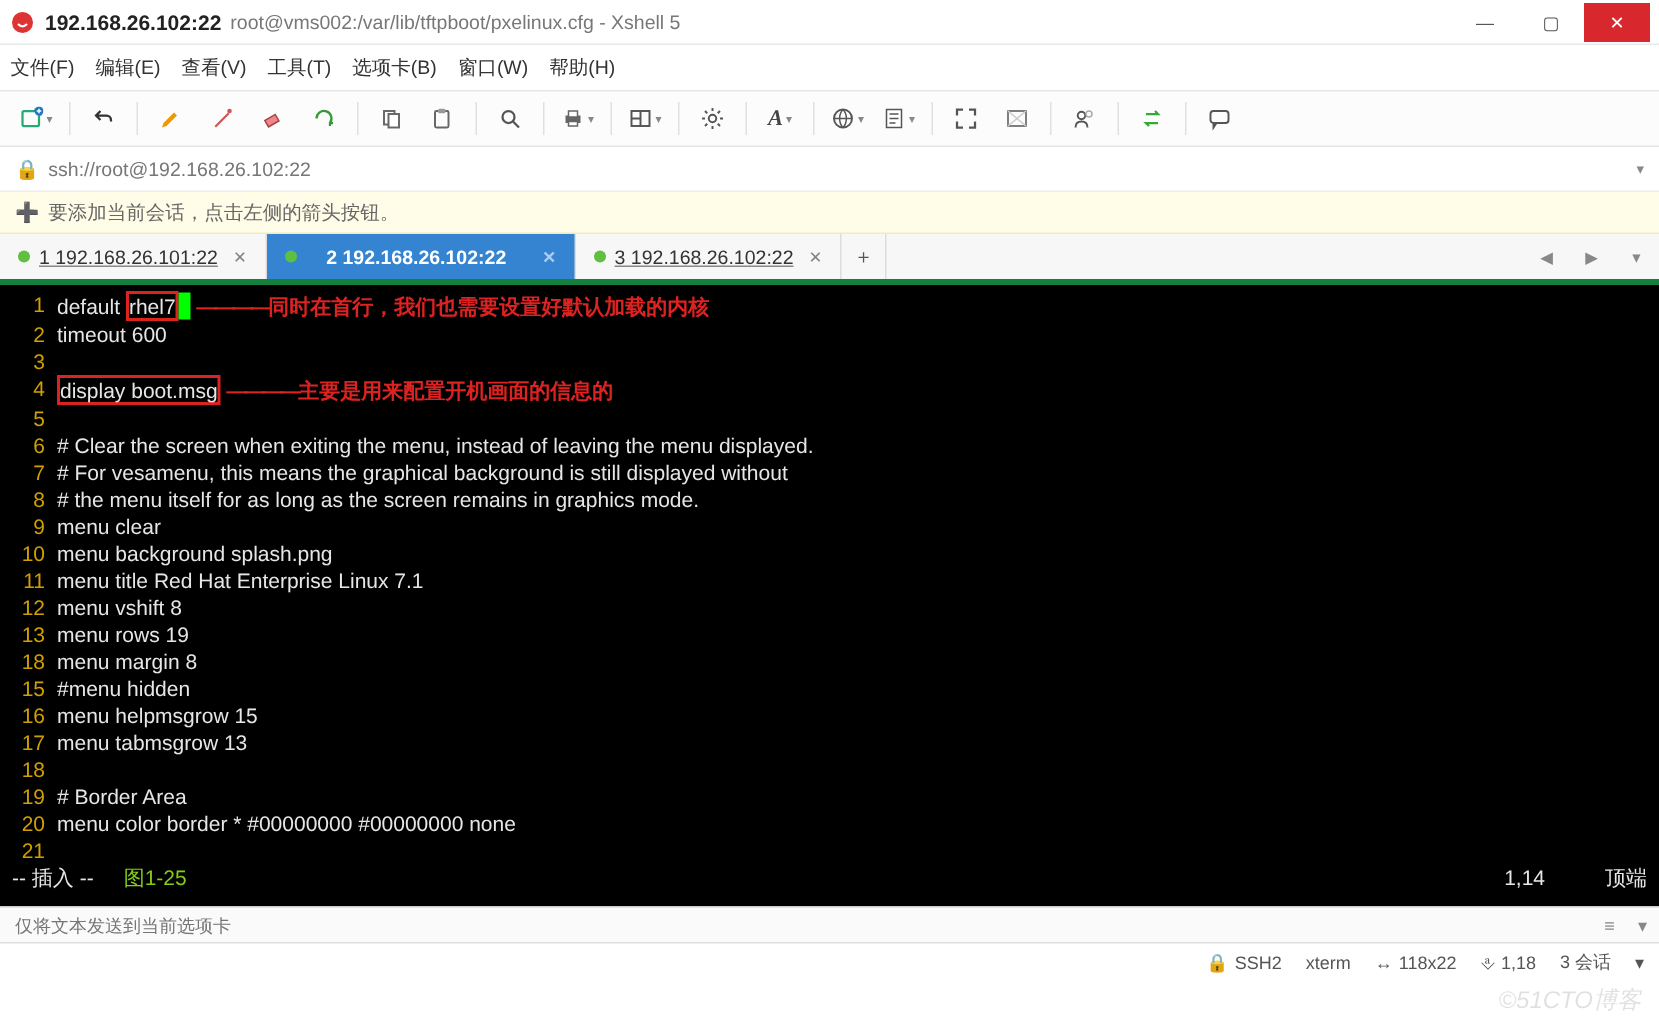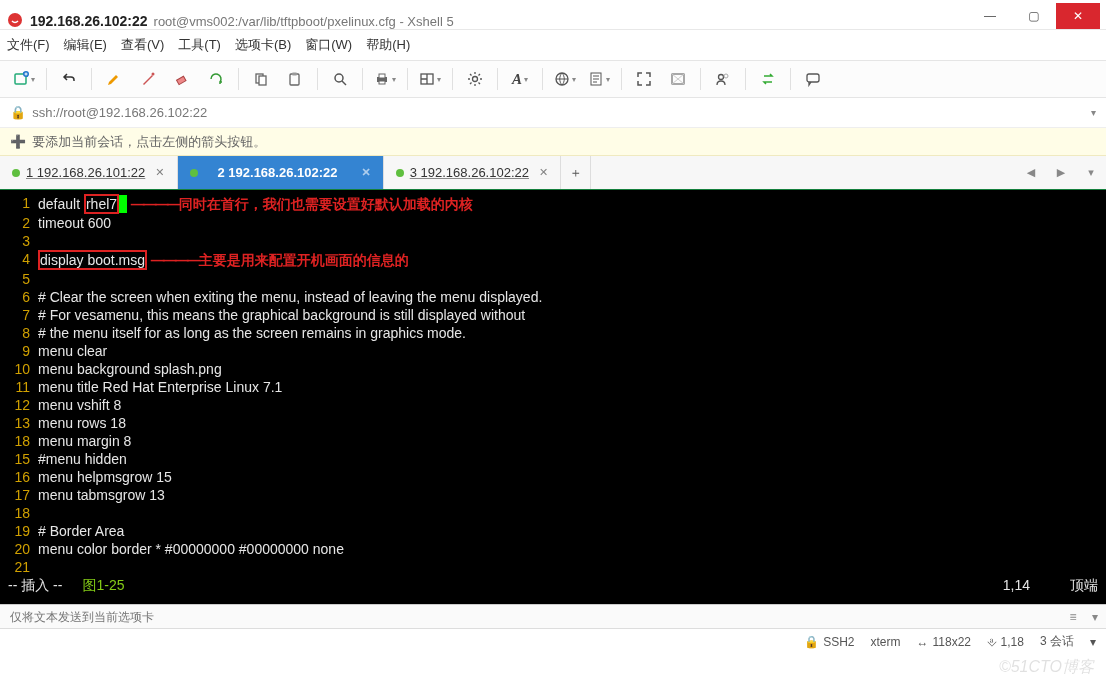--- a/index.html
+++ b/index.html
@@ -1,39 +1,39 @@
 <!DOCTYPE html>
 <html><head>
 <meta charset="utf-8">
 <style>
 * { margin: 0; padding: 0; box-sizing: border-box; font-family: "Microsoft YaHei", "Segoe UI", sans-serif; }
 body { width: 1106px; height: 682px; overflow: hidden; background: #fff; position: relative; }
 
-.titlebar { height: 30px; display: flex; align-items: flex-end; padding: 0 6px; background: #fff; border-bottom: 1px solid #e8e8e8; }
+.titlebar { height: 30px; display: flex; align-items: center; padding: 0 6px; background: #fff; border-bottom: 1px solid #e8e8e8; }
 .titlebar .app-icon { width: 18px; height: 18px; margin-right: 6px; display:inline-flex;align-items:center;justify-content:center;}
 .titlebar .title-strong { font-weight: 700; font-size: 14px; color: #222; }
 .titlebar .title-path { font-size: 13px; color: #777; margin-left: 6px; }
 .win-controls { margin-left: auto; display: flex; gap: 0; }
 .win-btn { width: 44px; height: 26px; display: flex; align-items: center; justify-content: center; color: #555; font-size: 12px; }
 .win-btn.close { background: #d9272e; color: #fff; }
 
 .menubar { height: 30px; display: flex; align-items: center; padding: 0 7px; gap: 14px; font-size: 13px; color: #333; }
 
 .toolbar { height: 38px; display: flex; align-items: center; gap: 6px; padding: 0 10px; border-top: 1px solid #e5e5e5; border-bottom: 1px solid #e5e5e5; background: #fcfcfc; }
 .tbtn { height: 26px; min-width: 28px; display: flex; align-items: center; justify-content: center; color: #555; position: relative; border-radius:3px;}
 .tbtn .drop { font-size: 8px; margin-left: 2px; color: #888; }
 .sep { width: 1px; height: 22px; background: #e0e0e0; margin: 0 2px; }
 
 .addrbar { height: 30px; display: flex; align-items: center; padding: 0 10px; font-size: 13px; color: #777; border-bottom: 1px solid #eee; }
 .addrbar .lock { margin-right: 6px; }
 .addrbar .chev { margin-left: auto; font-size: 10px; color: #888; }
 
 .hintbar { height: 28px; display: flex; align-items: center; gap: 6px; padding: 0 10px; background: #fffde7; border-bottom: 1px solid #f0eac0; font-size: 13px; color: #666; }
 
-.tabstrip { height: 34px; display: flex; align-items: stretch; background: #f7f7f7; border-bottom: 1px solid #15803d; font-size: 13px; }
+.tabstrip { height: 34px; display: flex; align-items: stretch; background: #f7f7f7; border-bottom: 4px solid #15803d; font-size: 13px; }
 .tab { display: flex; align-items: center; padding: 0 12px; border-right: 1px solid #ddd; gap: 6px; color: #333; position:relative;}
 .tab .dot { width: 8px; height: 8px; border-radius: 50%; background: #5fbf3f; display: inline-block; }
 .tab.active { background: #3484d2; color: #fff; font-weight: 700; gap: 20px; }
 .tab .x { font-size: 11px; color: inherit; opacity: .6; margin-left: 4px; }
 .tab.add { width: 30px; justify-content:center; color:#555; }
 .tabstrip .spacer { flex: 1; border-right: none; }
 .tabstrip .nav { width: 30px; display:flex; align-items:center; justify-content:center; color:#888; font-size:11px;}
 
 .terminal { background: #000; color: #ddd; font-family: "Consolas", "Courier New", monospace; font-size: 14px; line-height: 18px; overflow: hidden; position: relative; }
 .terminal .termbody { padding: 4px 0 0 0; }
@@ -266,21 +266,21 @@
       <div class="line"><span class="gutter">3</span><span class="code"></span></div>
       <div class="line"><span class="gutter">4</span><span class="code"><span class="boxred">display boot.msg</span><span class="redline">  ————</span><span class="redtxt">主要是用来配置开机画面的信息的</span></span></div>
       <div class="line"><span class="gutter">5</span><span class="code"></span></div>
       <div class="line"><span class="gutter">6</span><span class="code"># Clear the screen when exiting the menu, instead of leaving the menu displayed.</span></div>
       <div class="line"><span class="gutter">7</span><span class="code"># For vesamenu, this means the graphical background is still displayed without</span></div>
       <div class="line"><span class="gutter">8</span><span class="code"># the menu itself for as long as the screen remains in graphics mode.</span></div>
       <div class="line"><span class="gutter">9</span><span class="code">menu clear</span></div>
       <div class="line"><span class="gutter">10</span><span class="code">menu background splash.png</span></div>
       <div class="line"><span class="gutter">11</span><span class="code">menu title Red Hat Enterprise Linux 7.1</span></div>
       <div class="line"><span class="gutter">12</span><span class="code">menu vshift 8</span></div>
-      <div class="line"><span class="gutter">13</span><span class="code">menu rows 18</span></div>
+      <div class="line"><span class="gutter">13</span><span class="code">menu rows 19</span></div>
       <div class="line"><span class="gutter">18</span><span class="code">menu margin 8</span></div>
       <div class="line"><span class="gutter">15</span><span class="code">#menu hidden</span></div>
       <div class="line"><span class="gutter">16</span><span class="code">menu helpmsgrow 15</span></div>
       <div class="line"><span class="gutter">17</span><span class="code">menu tabmsgrow 13</span></div>
       <div class="line"><span class="gutter">18</span><span class="code"></span></div>
       <div class="line"><span class="gutter">19</span><span class="code"># Border Area</span></div>
       <div class="line"><span class="gutter">20</span><span class="code">menu color border * #00000000 #00000000 none</span></div>
       <div class="line"><span class="gutter">21</span><span class="code"></span></div>
     </div>
   <div class="statusline">

